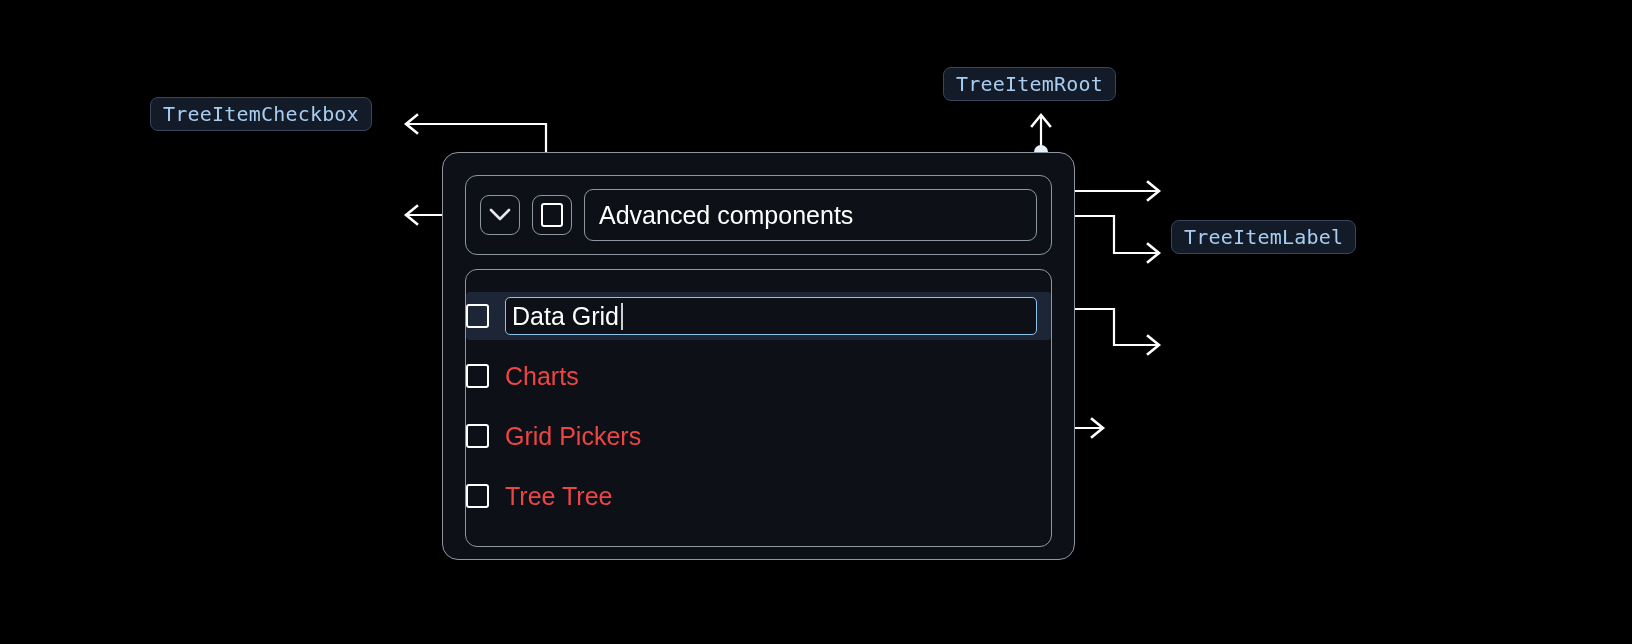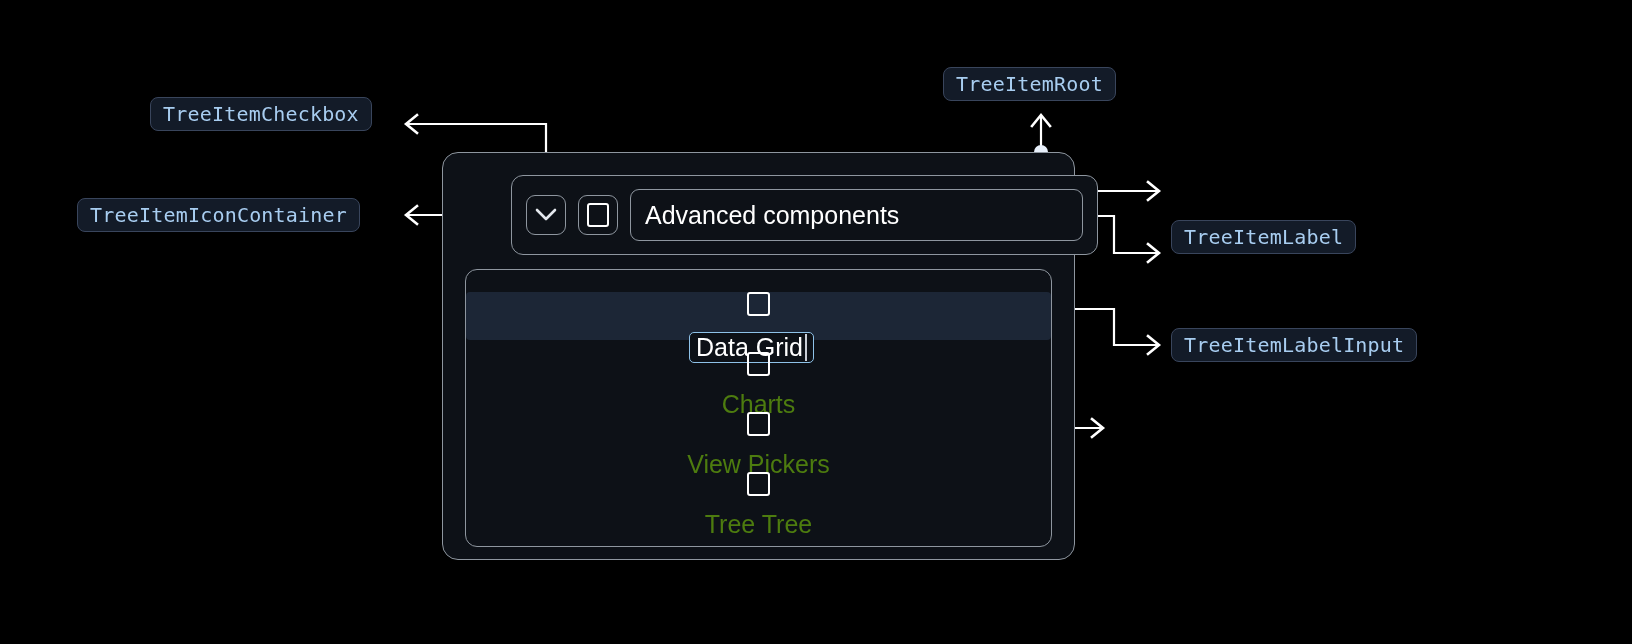--- a/index.html
+++ b/index.html
@@ -97,21 +97,20 @@
     position: relative;
     width: 100%;
     height: 80px;
     border: 1.4px solid #8e969f;
     border-radius: 12px;
     background: #0d1117;
     display: flex;
     align-items: center;
     padding: 0 14px;
     gap: 12px;
-    margin-left: 46px;
   }
 
   .icon-box {
     flex: 0 0 auto;
     width: 40px;
     height: 40px;
     border: 1.4px solid #8e969f;
     border-radius: 9px;
     background: transparent;
     display: flex;
@@ -165,38 +164,37 @@
     overflow: hidden;
   }
 
   .tree-row {
     position: relative;
     height: 48px;
     margin: 0 0 12px 0;
     display: flex;
     align-items: center;
     gap: 16px;
-    flex-direction: column;
   }
   .tree-row.selected {
     background: #1c2636;
     border-radius: 4px;
   }
 
   .row-cb {
     flex: 0 0 auto;
     width: 23px;
     height: 24px;
     border: 2.4px solid #ffffff;
     border-radius: 3px;
     background: transparent;
   }
 
   .row-label {
-    color: #4d7c0f;
+    color: #ef4444;
     font-size: 25px;
     font-family: "Liberation Sans", sans-serif;
     line-height: 1;
   }
 
   .row-input {
     flex: 1 1 auto;
     margin-right: 14px;
     height: 38px;
     border: 1.6px solid #8ec2e8;
@@ -254,21 +252,21 @@
         </span>
       </div>
 
       <div class="tree-row">
         <span class="row-cb"></span>
         <span class="row-label">Charts</span>
       </div>
 
       <div class="tree-row">
         <span class="row-cb"></span>
-        <span class="row-label">View Pickers</span>
+        <span class="row-label">Grid Pickers</span>
       </div>
 
       <div class="tree-row">
         <span class="row-cb"></span>
         <span class="row-label">Tree Tree</span>
       </div>
 
     </div>
   </div>
 
@@ -312,18 +310,16 @@
 
     <g>
       <path class="conn-line" d="M494,215 L407,215"></path>
       <path class="conn-head" d="M417,206 L406,215 L417,224"></path>
       <circle class="conn-dot" cx="494" cy="215" r="7"></circle>
     </g>
 
   </svg>
 
   <div class="chip chip-checkbox">TreeItemCheckbox</div>
-  <div class="chip chip-iconcontainer">TreeItemIconContainer</div>
   <div class="chip chip-root">TreeItemRoot</div>
   <div class="chip chip-label">TreeItemLabel</div>
-  <div class="chip chip-labelinput">TreeItemLabelInput</div>
 
 </div>
 
 </body></html>

